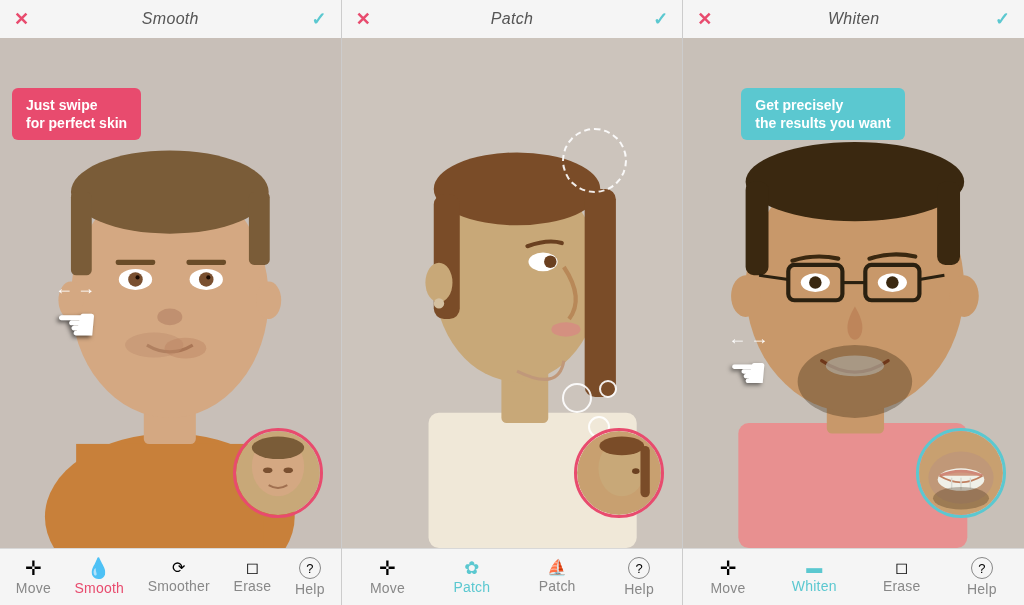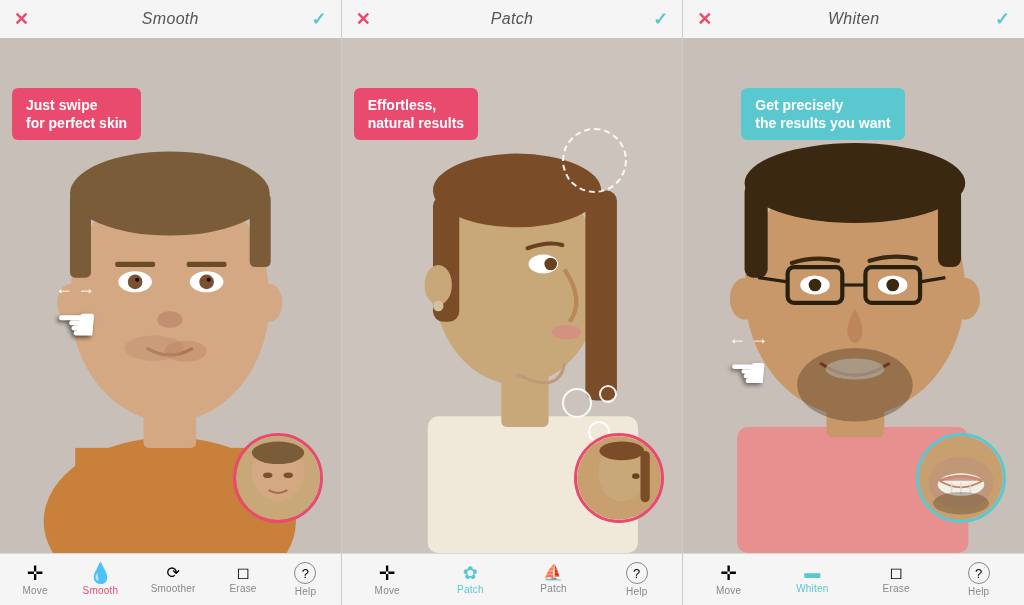--- a/index.html
+++ b/index.html
@@ -143,21 +143,21 @@
       cursor: pointer;
       padding: 2px 4px;
       min-width: 38px;
     }
 
     .tool-icon {
       font-size: 20px;
       line-height: 1;
     }
     .tool-label {
-      font-size: 10px;
+      font-size: 14px;
       color: #888;
       letter-spacing: 0.2px;
     }
     .tool-label-active-pink { color: #e84b6e; }
     .tool-label-active-cyan { color: #5bc8d0; }
     .tool-icon-active-pink { color: #e84b6e; }
     .tool-icon-active-cyan { color: #5bc8d0; }
 
     
     .panel-photo {
@@ -297,23 +297,20 @@
 
         <path d="M185,200 Q205,193 218,197" stroke="#6a4020" stroke-width="4" fill="none" stroke-linecap="round"></path>
 
         <ellipse cx="100" cy="235" rx="13" ry="19" fill="#c8a878"></ellipse>
 
         <circle cx="100" cy="255" r="5" fill="#d4c0a0"></circle>
 
         <path d="M175,320 Q215,340 220,310" stroke="#c0987a" stroke-width="3" fill="none"></path>
       </svg>
 
-      <div class="label-badge label-pink" style="top:50px; left:12px;">
-        <span>Effortless,<br>natural results</span>
-      </div>
 
       <div class="dashed-circle" style="width:65px; height:65px; top:90px; right:55px;"></div>
 
       <div class="patch-circle" style="width:30px; height:30px; bottom:135px; right:90px;"></div>
       <div class="patch-circle" style="width:22px; height:22px; bottom:110px; right:72px;"></div>
       <div class="patch-circle" style="width:18px; height:18px; bottom:150px; right:65px;"></div>
 
       <div class="thumb-circle thumb-pink">
         <svg viewBox="0 0 90 90">
           <rect width="90" height="90" fill="#c8a070" rx="45"></rect>

